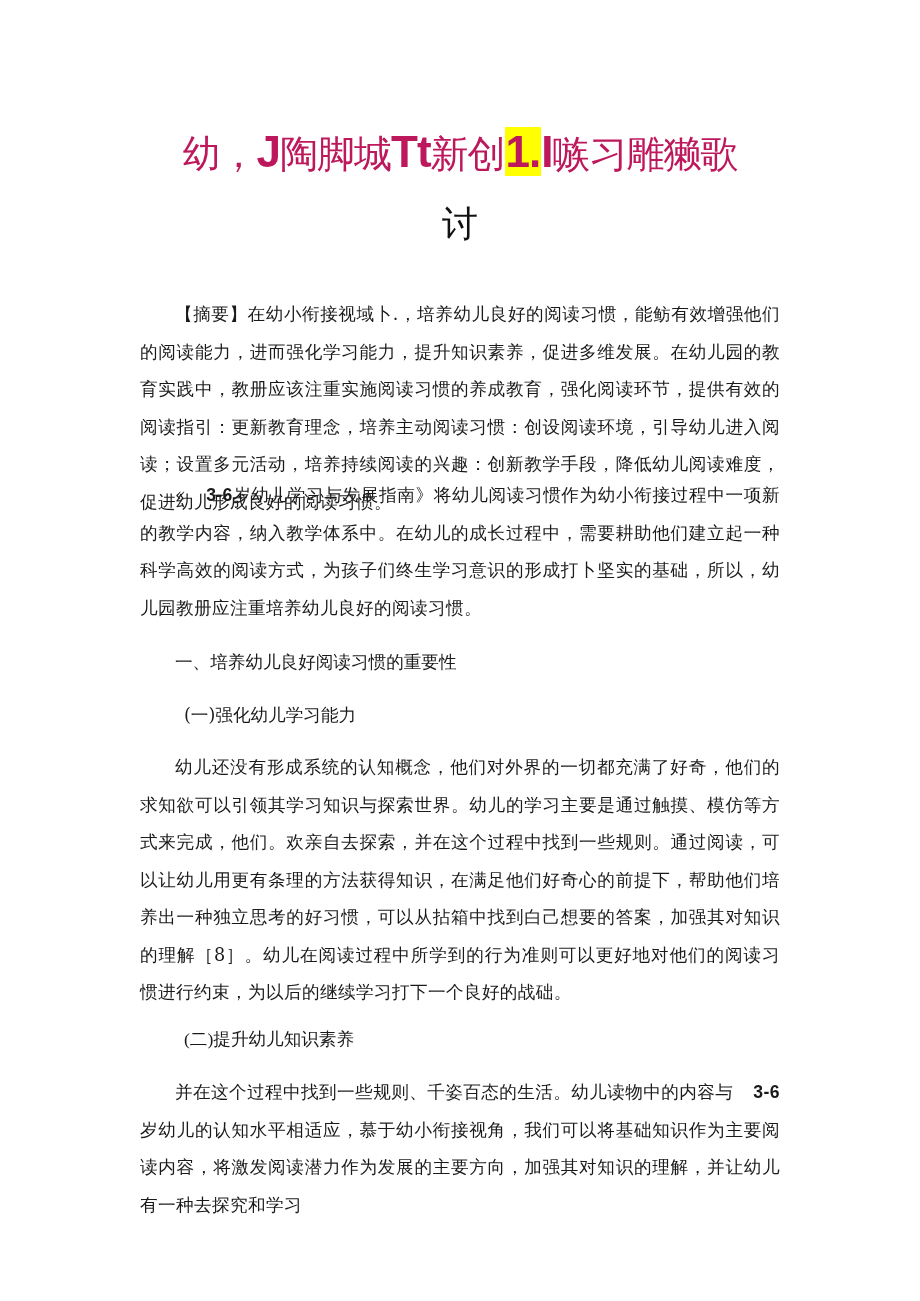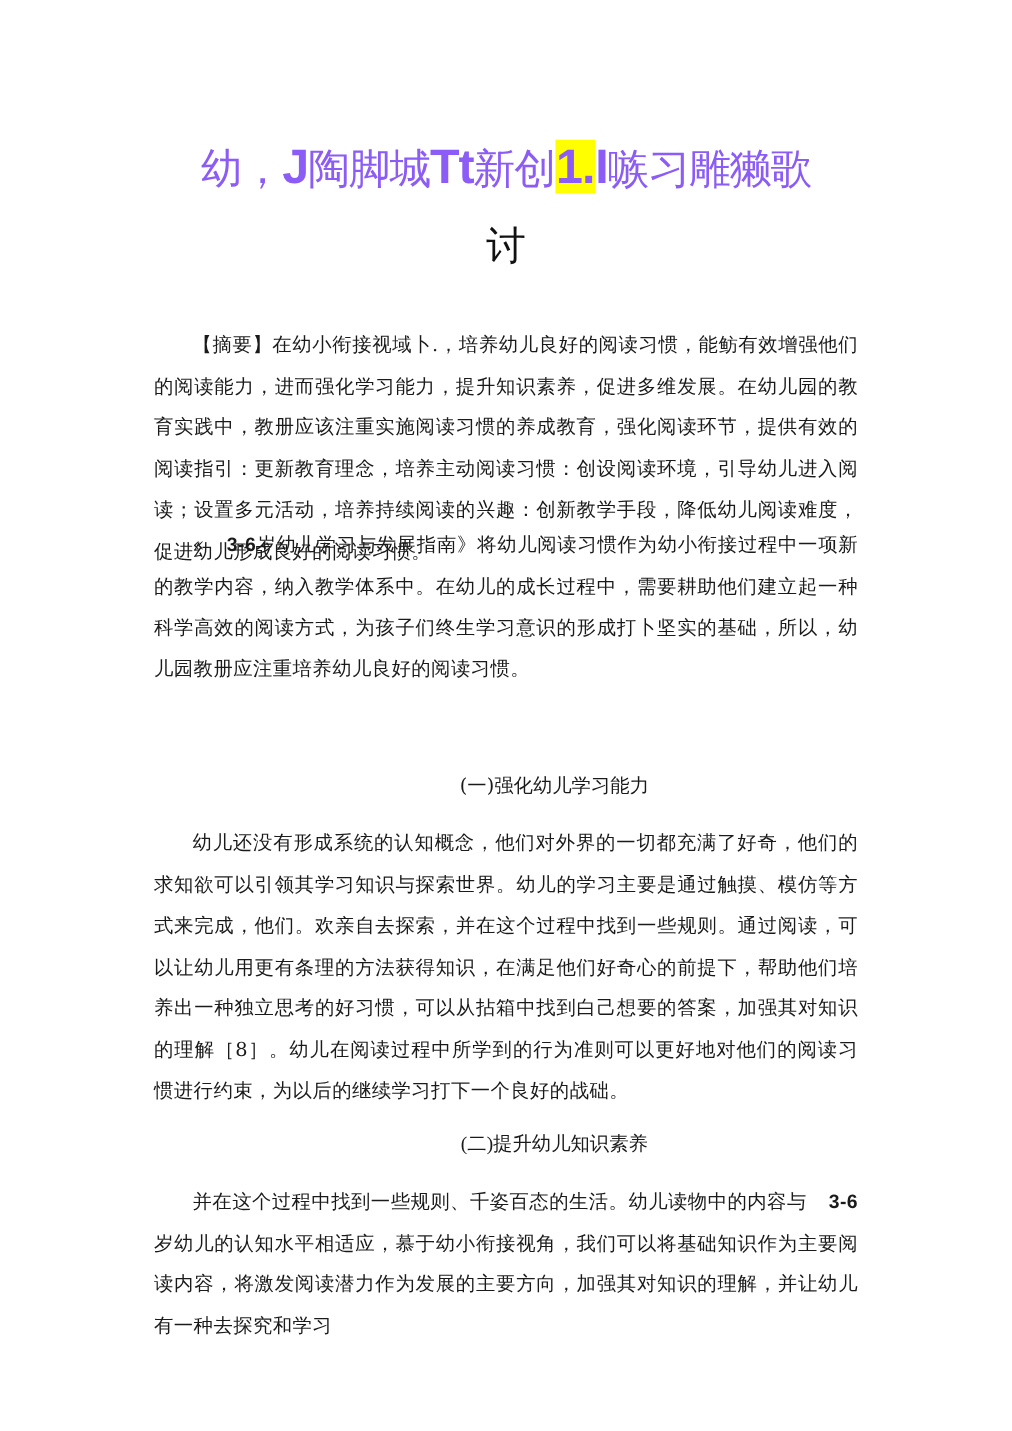--- a/index.html
+++ b/index.html
@@ -26,21 +26,21 @@
       left: 0;
       width: 920px;
       text-align: center;
       top: 128px;
       font-size: 38px;
       line-height: 48px;
       letter-spacing: -1px;
       white-space: nowrap;
       font-family: "DejaVu Sans", "Liberation Sans", sans-serif;
       font-weight: normal;
-      color: #8b5cf6;
+      color: #be185d;
     }
     .title .latin {
       font-family: "Liberation Sans", "DejaVu Sans", sans-serif;
       font-weight: bold;
       font-size: 44px;
     }
     .title .hl {
       background: #ffff00;
       font-family: "Liberation Sans", "DejaVu Sans", sans-serif;
       font-weight: bold;
@@ -71,40 +71,41 @@
     }
     .heading {
       position: absolute;
       left: 140px;
       width: 640px;
       font-size: 17.6px;
       line-height: 30px;
       margin: 0;
     }
     .h1 { padding-left: 35px; }
-    .h2 { padding-left: 44px; text-align: center; }
+    .h2 { padding-left: 44px; }
     .num {
       font-family: "Liberation Sans", "DejaVu Sans", sans-serif;
       font-weight: bold;
       padding-left: 20px;
     }
   </style>
 </head>
 <body>
 
 <div class="page">
 
   <div class="title"><span>幼，</span><span class="latin">J</span><span>陶脚城</span><span class="latin">Tt</span><span>新创</span><span class="hl">1.</span><span class="latin">I</span><span>嗾习雕獭歌</span></div>
 
   <div class="title-line2">讨</div>
 
   <p class="para" style="top:296px;">【摘要】在幼小衔接视域卜.，培养幼儿良好的阅读习惯，能鲂有效增强他们的阅读能力，进而强化学习能力，提升知识素养，促进多维发展。在幼儿园的教育实践中，教册应该注重实施阅读习惯的养成教育，强化阅读环节，提供有效的阅读指引：更新教育理念，培养主动阅读习惯：创设阅读环境，引导幼儿进入阅读；设置多元活动，培养持续阅读的兴趣：创新教学手段，降低幼儿阅读难度，促进幼儿形成良好的阅读习惯。</p>
 
   <p class="para" style="top:477px;"><span>«</span><span class="num">3-6</span><span>岁幼儿学习与发展指南》将幼儿阅读习惯作为幼小衔接过程中一项新的教学内容，纳入教学体系中。在幼儿的成长过程中，需要耕助他们建立起一种科学高效的阅读方式，为孩子们终生学习意识的形成打卜坚实的基础，所以，幼儿园教册应注重培养幼儿良好的阅读习惯。</span></p>
 
+  <div class="heading h1" style="top:647px;">一、培养幼儿良好阅读习惯的重要性</div>
 
   <div class="heading h2" style="top:700px;">(一)强化幼儿学习能力</div>
 
   <p class="para" style="top:749px;">幼儿还没有形成系统的认知概念，他们对外界的一切都充满了好奇，他们的求知欲可以引领其学习知识与探索世界。幼儿的学习主要是通过触摸、模仿等方式来完成，他们。欢亲自去探索，并在这个过程中找到一些规则。通过阅读，可以让幼儿用更有条理的方法获得知识，在满足他们好奇心的前提下，帮助他们培养出一种独立思考的好习惯，可以从拈箱中找到白己想要的答案，加强其对知识的理解［8］。幼儿在阅读过程中所学到的行为准则可以更好地对他们的阅读习惯进行约束，为以后的继续学习打下一个良好的战础。</p>
 
   <div class="heading h2" style="top:1024px;font-family:Liberation Serif, serif;">(二)提升幼儿知识素养</div>
 
   <p class="para" style="top:1074px;"><span>并在这个过程中找到一些规则、千姿百态的生活。幼儿读物中的内容与</span><span class="num">3-6</span><span>岁幼儿的认知水平相适应，慕于幼小衔接视角，我们可以将基础知识作为主要阅读内容，将激发阅读潜力作为发展的主要方向，加强其对知识的理解，并让幼儿有一种去探究和学习</span></p>
 
 </div>

